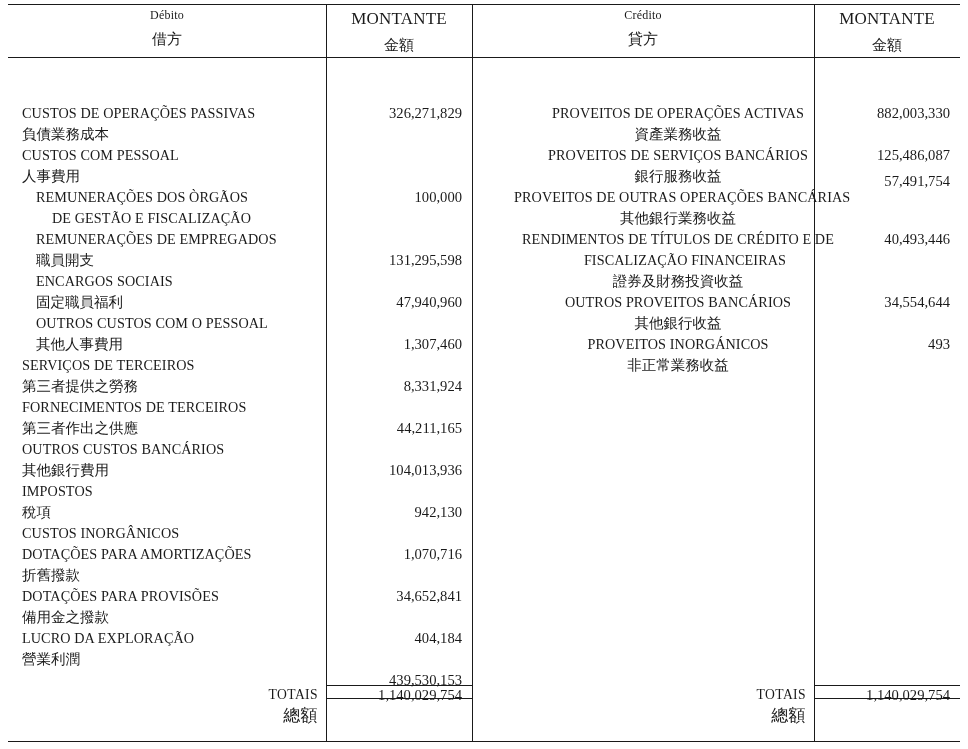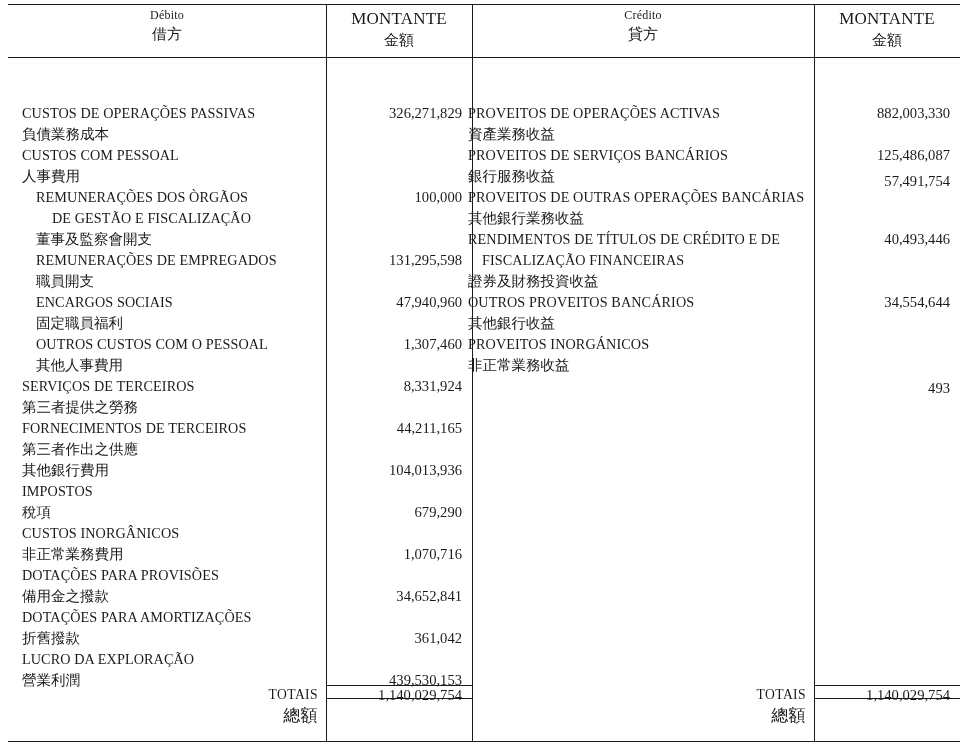--- a/index.html
+++ b/index.html
@@ -63,24 +63,24 @@
     line-height: 1.12;
     padding-top: 4px;
     box-sizing: border-box;
   }
   .head .lat {
     font-size: 12px;
     letter-spacing: 0.2px;
     display: block;
   }
   .head .cjk {
-    font-family: Liberation Sans, sans-serif;
+    font-family: Liberation Mono, monospace;
     font-size: 15px;
     display: block;
-    margin-top: 4px;
+    margin-top: 11px;
   }
   .head.big .lat { font-size: 17px; }
   .head-debito   { left: 0;     width: 318px; }
   .head-mont-1   { left: 318px; width: 146px; }
   .head-credito  { left: 464px; width: 342px; }
   .head-mont-2   { left: 806px; width: 146px; }
 
   
   .body-area {
     position: absolute;
@@ -90,21 +90,21 @@
     bottom: 0;
   }
 
   .col {
     position: absolute;
     top: 0;
     bottom: 0;
   }
   .col-debit-label  { left: 0;     width: 318px; }
   .col-debit-amt    { left: 318px; width: 146px; }
-  .col-credit-label { left: 446px; width: 342px; }
+  .col-credit-label { left: 492px; width: 342px; text-align: center; }
   .col-credit-amt   { left: 806px; width: 146px; }
 
   .rows {
     position: absolute;
     left: 0;
     right: 0;
     top: 14px;
     margin-top: 32px;
   }
 
@@ -213,21 +213,20 @@
               <div class="lat pl-0">CUSTOS DE OPERAÇÕES PASSIVAS</div>
               <div class="cjk pl-0">負債業務成本</div>
             </div>
             <div class="entry">
               <div class="lat pl-0">CUSTOS COM PESSOAL</div>
               <div class="cjk pl-0">人事費用</div>
             </div>
             <div class="entry">
               <div class="lat pl-1">REMUNERAÇÕES DOS ÒRGÃOS</div>
               <div class="lat pl-2">DE GESTÃO E FISCALIZAÇÃO</div>
-              <div class="cjk pl-1">董事及監察會開支</div>
             </div>
             <div class="entry">
               <div class="lat pl-1">REMUNERAÇÕES DE EMPREGADOS</div>
               <div class="cjk pl-1">職員開支</div>
             </div>
             <div class="entry">
               <div class="lat pl-1">ENCARGOS SOCIAIS</div>
               <div class="cjk pl-1">固定職員福利</div>
             </div>
             <div class="entry">
@@ -236,59 +235,59 @@
             </div>
             <div class="entry">
               <div class="lat pl-0">SERVIÇOS DE TERCEIROS</div>
               <div class="cjk pl-0">第三者提供之勞務</div>
             </div>
             <div class="entry">
               <div class="lat pl-0">FORNECIMENTOS DE TERCEIROS</div>
               <div class="cjk pl-0">第三者作出之供應</div>
             </div>
             <div class="entry">
+              <div class="lat pl-0">OUTROS CUSTOS BANCÁRIOS</div>
               <div class="cjk pl-0">其他銀行費用</div>
             </div>
             <div class="entry">
               <div class="lat pl-0">IMPOSTOS</div>
               <div class="cjk pl-0">稅項</div>
             </div>
             <div class="entry">
               <div class="lat pl-0">CUSTOS INORGÂNICOS</div>
-              <div class="cjk pl-0">非正常業務費用</div>
+            </div>
+            <div class="entry">
+              <div class="lat pl-0">DOTAÇÕES PARA AMORTIZAÇÕES</div>
+              <div class="cjk pl-0">折舊撥款</div>
             </div>
             <div class="entry">
               <div class="lat pl-0">DOTAÇÕES PARA PROVISÕES</div>
               <div class="cjk pl-0">備用金之撥款</div>
-            </div>
-            <div class="entry">
-              <div class="lat pl-0">DOTAÇÕES PARA AMORTIZAÇÕES</div>
-              <div class="cjk pl-0">折舊撥款</div>
             </div>
             <div class="entry">
               <div class="lat pl-0">LUCRO DA EXPLORAÇÃO</div>
               <div class="cjk pl-0">營業利潤</div>
             </div>
           </div>
       </div>
 
       <div class="col col-debit-amt">
         <div class="rows" id="debit-amounts">
             <div class="amt" style="top: 0px;">326,271,829</div>
             <div class="amt" style="top: 84px;">100,000</div>
             <div class="amt" style="top: 147px;">131,295,598</div>
             <div class="amt" style="top: 189px;">47,940,960</div>
             <div class="amt" style="top: 231px;">1,307,460</div>
             <div class="amt" style="top: 273px; margin-left: 48px;">8,331,924</div>
             <div class="amt" style="top: 315px;">44,211,165</div>
             <div class="amt" style="top: 357px;">104,013,936</div>
-            <div class="amt" style="top: 399px;">679,290</div>
+            <div class="amt" style="top: 399px;">942,130</div>
             <div class="amt" style="top: 441px;">1,070,716</div>
             <div class="amt" style="top: 483px;">34,652,841</div>
-            <div class="amt" style="top: 525px;">361,042</div>
+            <div class="amt" style="top: 525px;">404,184</div>
             <div class="amt" style="top: 567px;">439,530,153</div>
           </div>
       </div>
 
       <div class="col col-credit-label">
         <div class="rows" id="credit-labels">
             <div class="entry">
               <div class="lat pl-0">PROVEITOS DE OPERAÇÕES ACTIVAS</div>
               <div class="cjk pl-0">資產業務收益</div>
             </div>
@@ -316,21 +315,21 @@
           </div>
       </div>
 
       <div class="col col-credit-amt">
         <div class="rows" id="credit-amounts">
             <div class="amt" style="top: 0px;">882,003,330</div>
             <div class="amt" style="top: 42px;">125,486,087</div>
             <div class="amt" style="top: 68px;">57,491,754</div>
             <div class="amt" style="top: 126px;">40,493,446</div>
             <div class="amt" style="top: 189px;">34,554,644</div>
-            <div class="amt" style="top: 231px; margin-top: 44px;">493</div>
+            <div class="amt" style="top: 231px;">493</div>
           </div>
       </div>
 
       <div class="totals-row">
         <div class="tot-label tl-debit">
           <span>TOTAIS</span>
           <span class="cjk">總額</span>
         </div>
         <div class="tot-amt-box tb-debit">
           <span>1,140,029,754</span>

